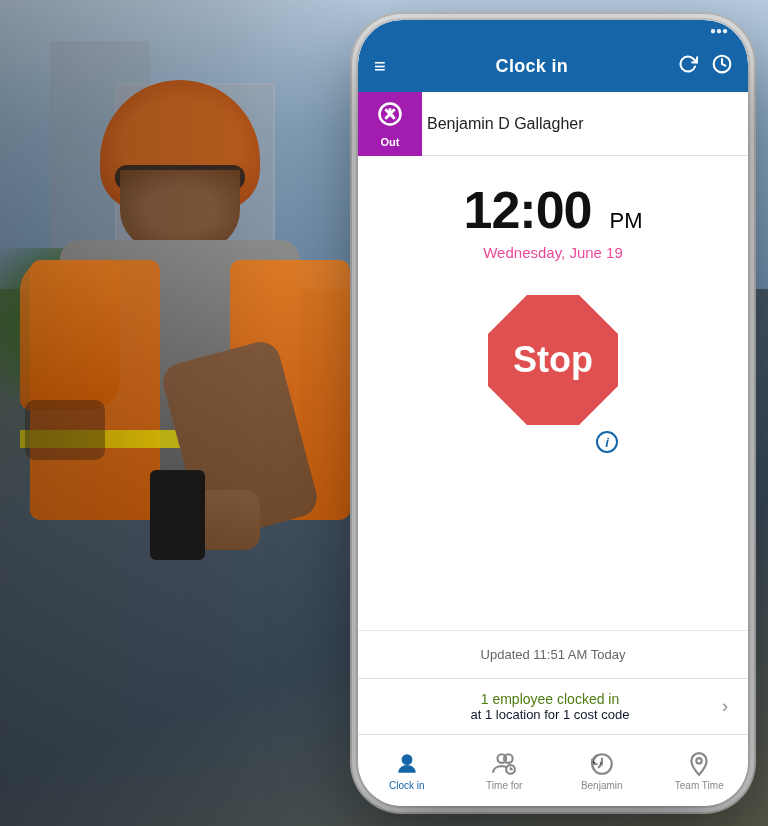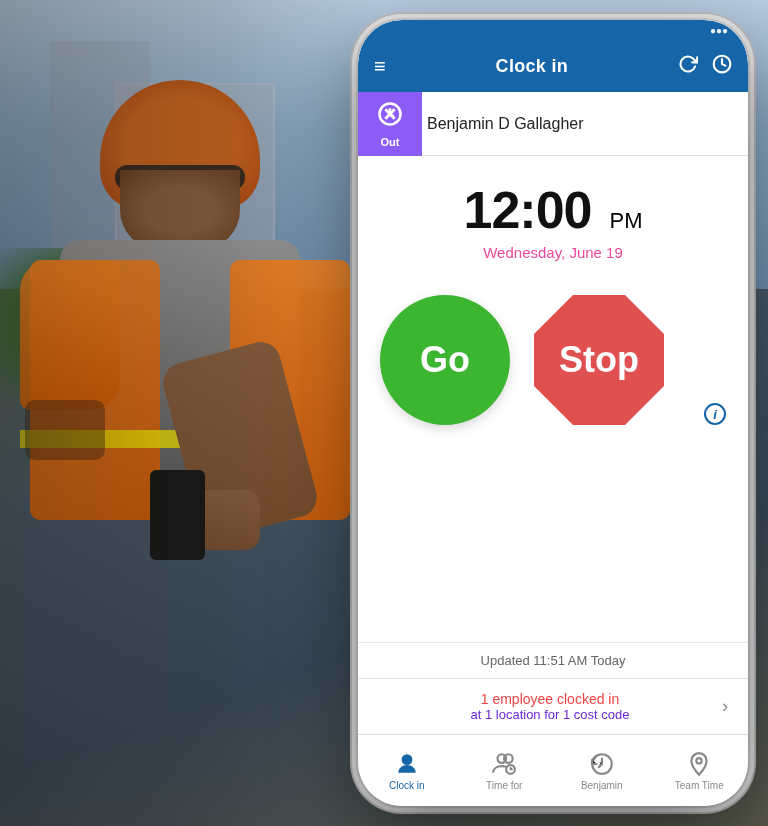--- a/index.html
+++ b/index.html
@@ -130,21 +130,21 @@
       align-items: center;
       padding: 0;
       border-bottom: 1px solid #e0e0e0;
       flex-shrink: 0;
       height: 64px;
     }
 
     .user-icon-box {
       width: 64px;
       height: 64px;
-      background: #8b5cf6;
+      background: #a21caf;
       display: flex;
       flex-direction: column;
       align-items: center;
       justify-content: center;
       flex-shrink: 0;
     }
 
     .user-icon-box .clock-icon {
       font-size: 24px;
       color: white;
@@ -271,21 +271,21 @@
 
     
     .spacer {
       flex: 1;
     }
 
     
     .updated-bar {
       width: 100%;
       text-align: center;
-      padding: 10px 0;
+      padding: 16px 0;
       color: #666;
       font-size: 13px;
       border-top: 1px solid #e8e8e8;
     }
 
     
     .employee-summary {
       width: 100%;
       background: white;
       border-top: 1px solid #e0e0e0;
@@ -296,27 +296,27 @@
       cursor: pointer;
     }
 
     .employee-summary-text {
       text-align: center;
       flex: 1;
     }
 
     .employee-summary-text .line1 {
       font-size: 14px;
-      color: #ef4444;
+      color: #4d7c0f;
       font-weight: 500;
     }
 
     .employee-summary-text .line2 {
       font-size: 13px;
-      color: #6d28d9;
+      color: #0f172a;
     }
 
     .chevron-right {
       color: #888;
       font-size: 18px;
     }
 
     
     .tab-bar {
       background: white;
@@ -444,24 +444,21 @@
 
         <div class="time-section">
           <div class="time-display">
             <span class="time-digits">12:00</span>
             <span class="time-ampm">PM</span>
           </div>
           <div class="date-display">Wednesday, June 19</div>
         </div>
 
         <div class="action-buttons">
-          <button class="go-btn">
-            <span>Go</span>
-          </button>
-          <div style="display:flex;flex-direction:row;align-items:flex-end;gap:40px;">
+          <div style="display:flex;flex-direction:column;align-items:flex-end;">
             <button class="stop-btn">
               <span>Stop</span>
             </button>
             <div class="info-circle" style="margin-top:6px;">i</div>
           </div>
         </div>
 
         <div class="spacer"></div>
 
         <div class="updated-bar">Updated 11:51 AM Today</div>

